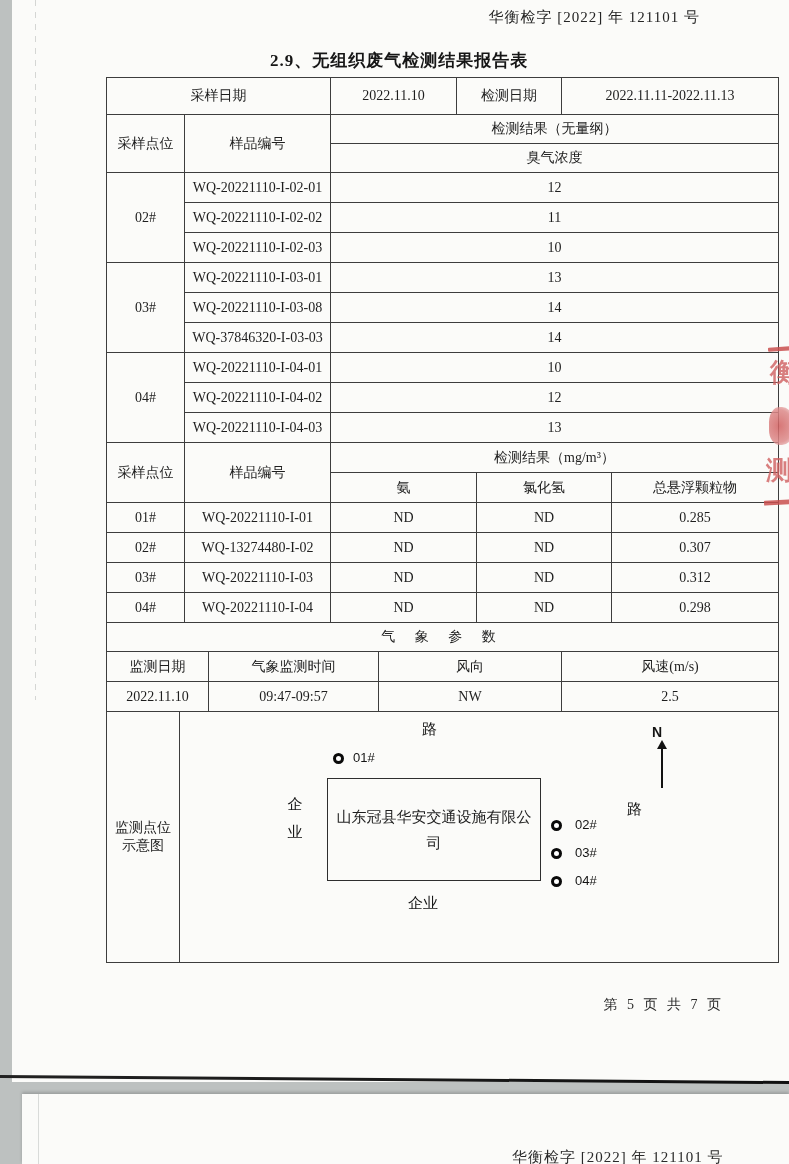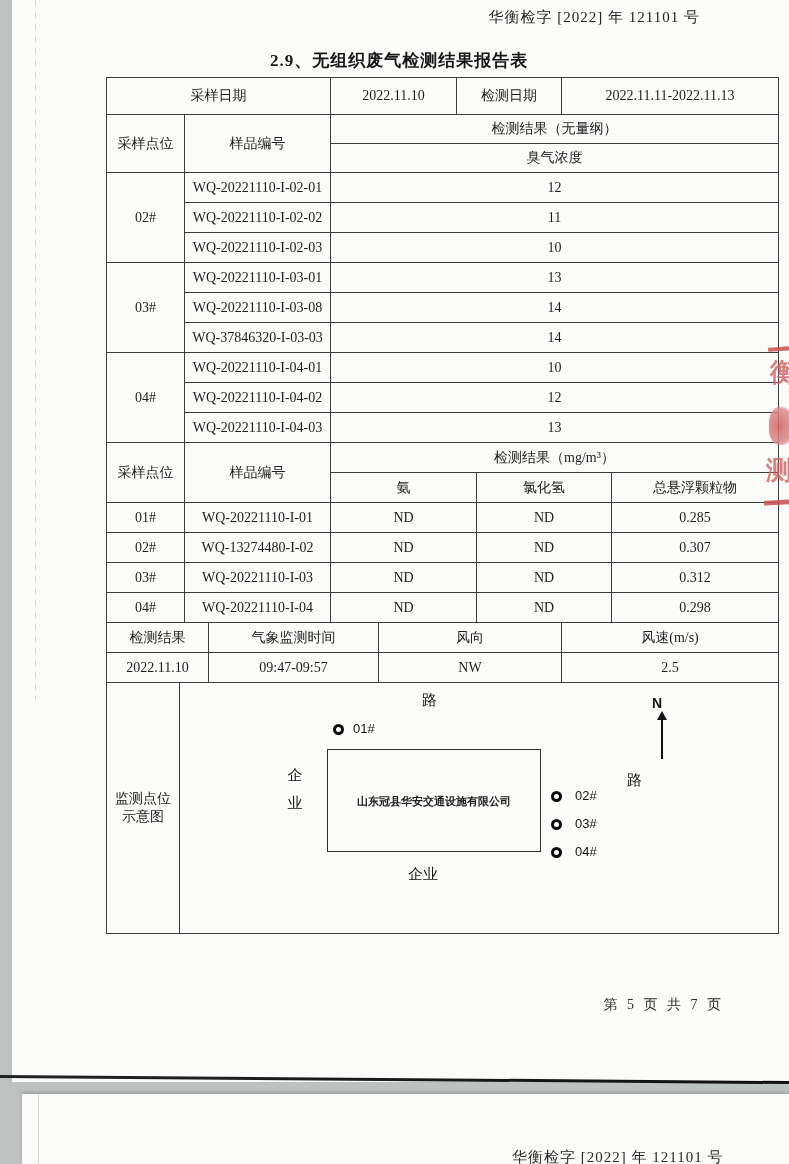--- a/index.html
+++ b/index.html
@@ -55,21 +55,21 @@
   
   .dg{position:absolute;font-size:15px;color:#141414;}
   .dg-sans{font-family:"Liberation Sans","DejaVu Sans",sans-serif;font-size:13px;}
   .ring{
     position:absolute;width:5px;height:5px;border:3px solid #0a0a0a;border-radius:50%;
     background:#fff;
   }
   .company-box{
     position:absolute;left:147px;top:66px;width:214px;height:103px;
     border:1.5px solid #2e2e2e;display:flex;align-items:center;justify-content:center;
-    text-align:center;font-size:11px;line-height:26px;padding:0 6px;box-sizing:border-box;font-weight:bold;
+    text-align:center;font-size:15px;line-height:26px;padding:0 6px;box-sizing:border-box;
   }
   .vert-text{width:18px;line-height:28px;text-align:center;}
   .north-arrow{
     position:absolute;left:481px;top:36px;width:2px;height:40px;background:#121212;
   }
   .north-arrow::before{
     content:"";position:absolute;left:-4px;top:-8px;
     border:5px solid transparent;border-bottom:9px solid #121212;border-top:none;
   }
   .footer-page{
@@ -226,28 +226,38 @@
         <td class="h29">WQ-20221110-I-04</td>
         <td class="h29">ND</td>
         <td class="h29">ND</td>
         <td class="h29">0.298</td>
       </tr>
     </tbody>
       </table>
 
     <table class="doc">
       <colgroup>
+          <col style="width:672px">
+        </colgroup>
+      <tbody>
+          <tr>
+            <td class="h28 ws">气 象 参 数</td>
+          </tr>
+    </tbody>
+      </table>
+    <table class="doc">
+      <colgroup>
           <col style="width:102px">
           <col style="width:170px">
           <col style="width:183px">
           <col style="width:217px">
         </colgroup>
       <tbody>
           <tr>
-        <td class="h29">检测结果</td>
+        <td class="h29">监测日期</td>
         <td class="h29">气象监测时间</td>
         <td class="h29">风向</td>
         <td class="h29">风速(m/s)</td>
       </tr>
       <tr>
         <td class="h29">2022.11.10</td>
         <td class="h29">09:47-09:57</td>
         <td class="h29">NW</td>
         <td class="h29">2.5</td>
       </tr>

